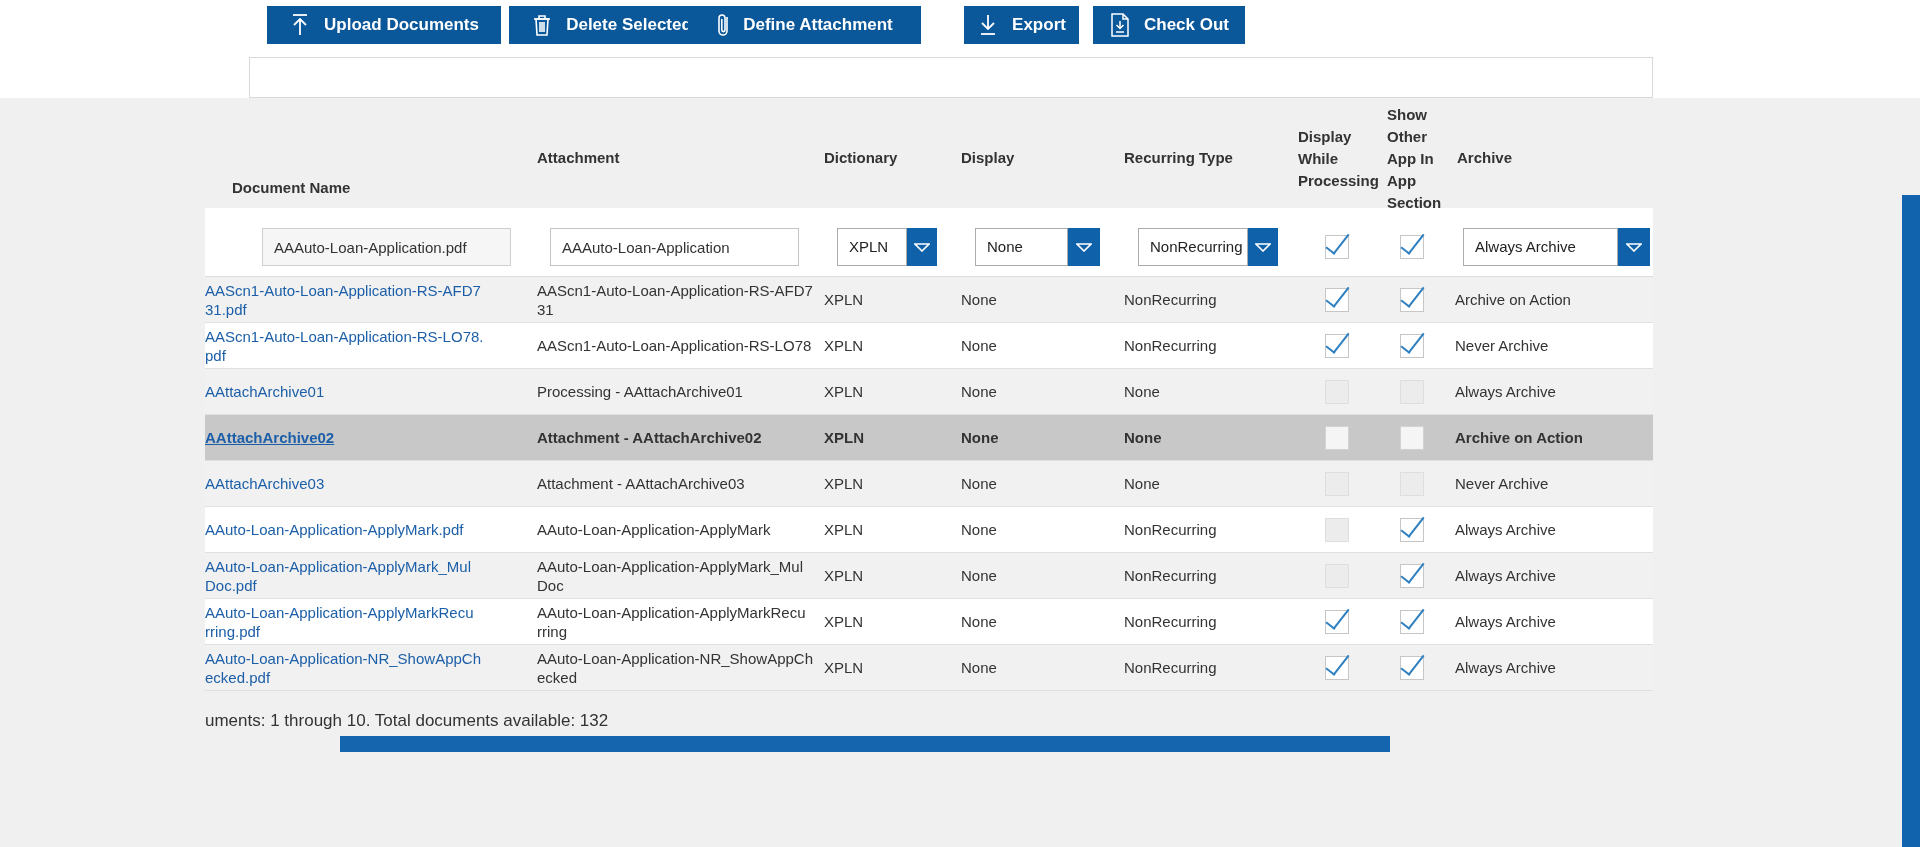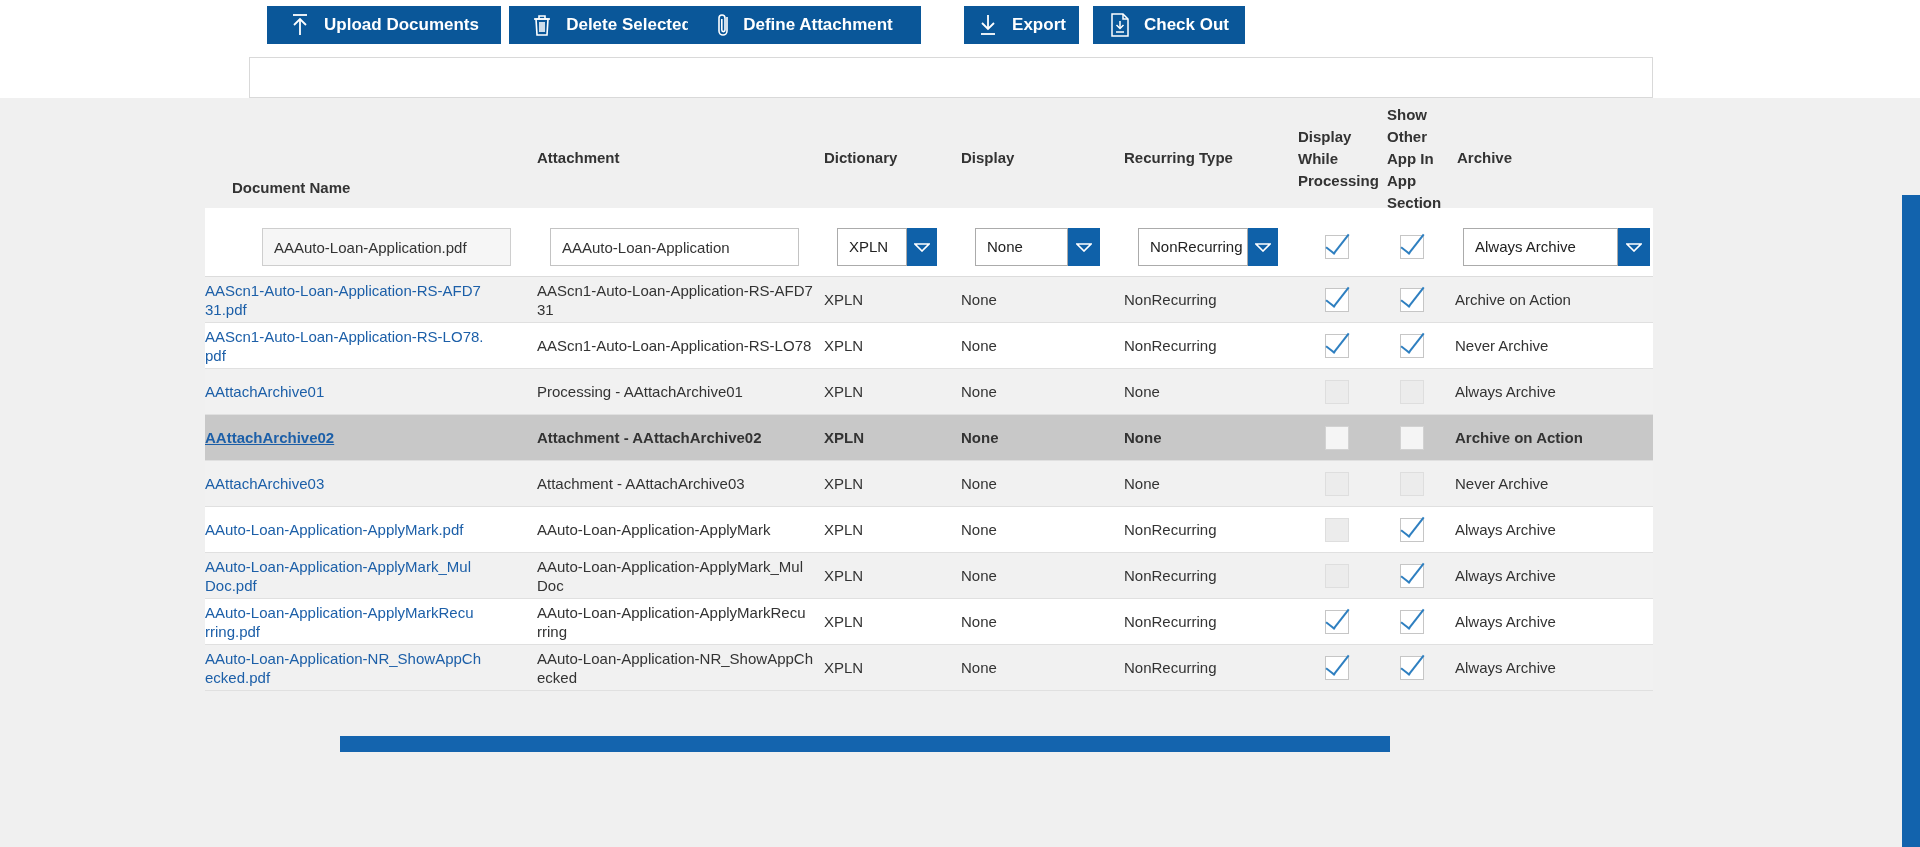--- a/index.html
+++ b/index.html
@@ -300,16 +300,17 @@
     <div class="cell c-dict">XPLN</div>
     <div class="cell c-crit">None</div>
     <div class="cell c-rec">NonRecurring</div>
     <span class="cb pos1 checked"></span>
     <span class="cb pos2 checked"></span>
     <div class="cell c-arch">Always Archive</div>
   </div>
       </div>
   </div>
 
+  <div class="footer-text">uments: 1 through 10. Total documents available: 132</div>
 
   <div class="hscroll"></div>
   <div class="vscroll"></div>
 </div>
 
 </body></html>

